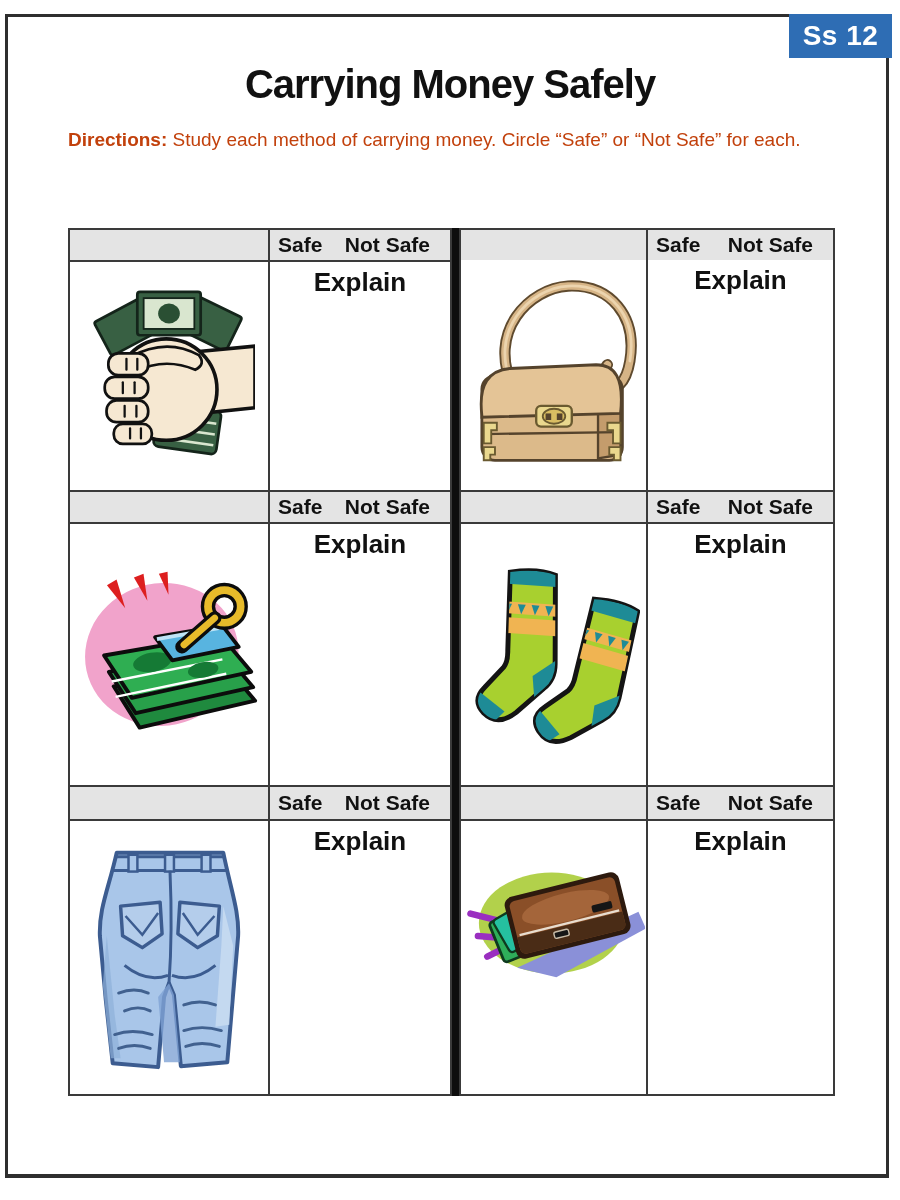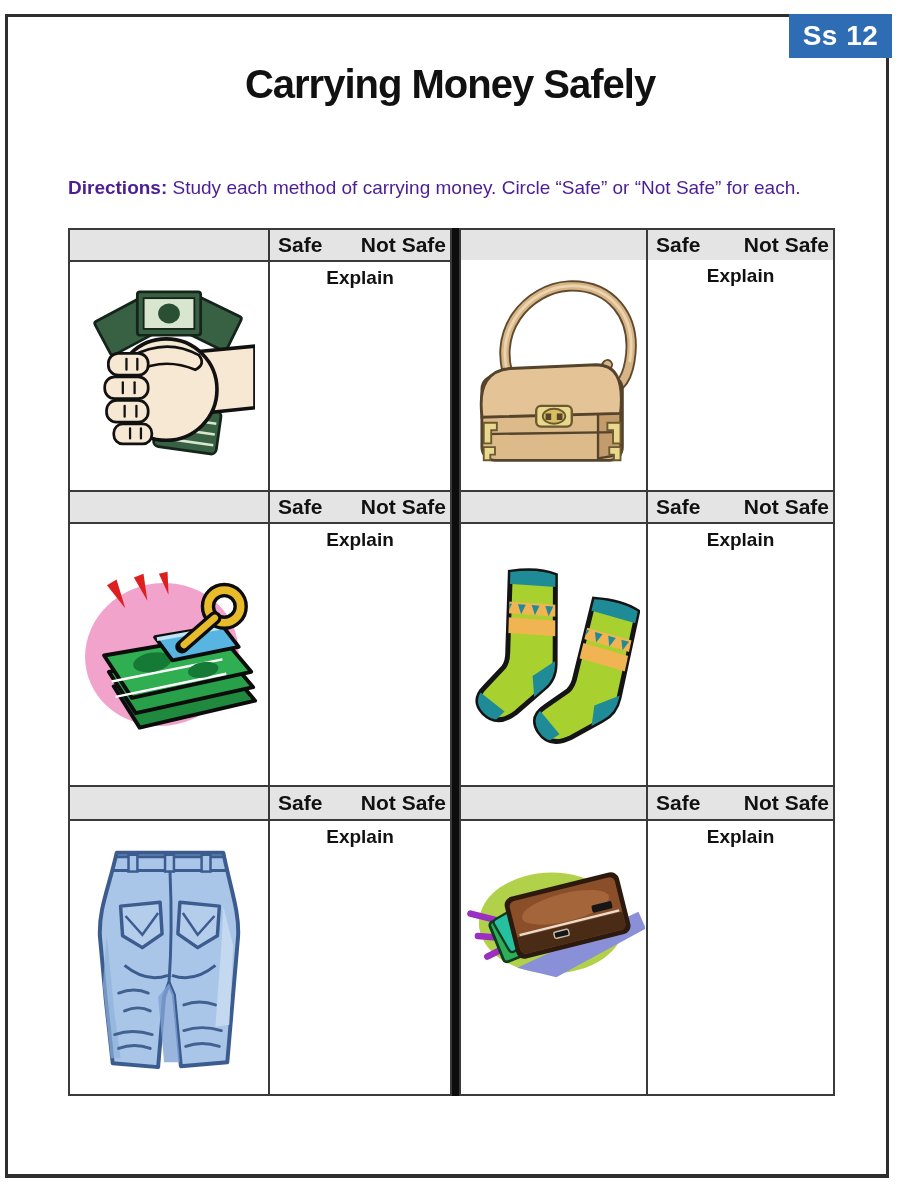--- a/index.html
+++ b/index.html
@@ -16,44 +16,44 @@
     position:absolute;left:789px;top:14px;width:103px;height:44px;
     background:#2e6db4;color:#fff;font-weight:bold;font-size:28px;
     display:flex;align-items:center;justify-content:center;letter-spacing:0.5px;text-align:center;
   }
   .title{
     position:absolute;left:0;top:62px;width:900px;text-align:center;
     font-size:40px;font-weight:bold;letter-spacing:-1px;color:#111;
   }
   .directions{
     position:absolute;left:68px;top:126px;width:770px;
-    font-size:19px;line-height:28px;color:#4c1d95;margin-top:48px;
+    font-size:19px;line-height:28px;color:#c2410c;
   }
   .directions b{font-weight:bold;}
   .worksheet-table{
     position:absolute;left:68px;top:228px;display:flex;align-items:stretch;
   }
   .half{
     display:grid;
     grid-template-rows:30px 230px 32px 263px 34px 275px;
     border:2px solid #3a3a3a;box-sizing:content-box;background:#fff;
   }
   .half.left{grid-template-columns:198px 182px;}
   .half.right{grid-template-columns:185px 187px;}
   .center-divider{width:7px;background:#0d0d0d;}
   .cell{box-sizing:border-box;overflow:hidden;}
   .bl{border-left:2px solid #3a3a3a;}
   .bt{border-top:2px solid #3a3a3a;}
   .gray{background:#e4e4e4;}
   .hlbl{
     display:flex;align-items:center;justify-content:space-between;
-    font-weight:bold;font-size:21px;padding:0 4px 0 8px;color:#111;
+    font-weight:bold;font-size:21px;padding:0 20px 0 8px;color:#111;
   }
   .explain-cell{padding-top:5px;text-align:center;}
-  .explain-label{font-weight:bold;font-size:19px;color:#111;}
+  .explain-label{font-weight:bold;font-size:26px;color:#111;}
   .explain-blank{width:100%;height:80%;}
   .img-cell{display:flex;align-items:center;justify-content:center;}
   svg{display:block;}
 </style>
 </head>
 <body>
 
 <div class="page-frame"></div>
 
 <div class="badge">

